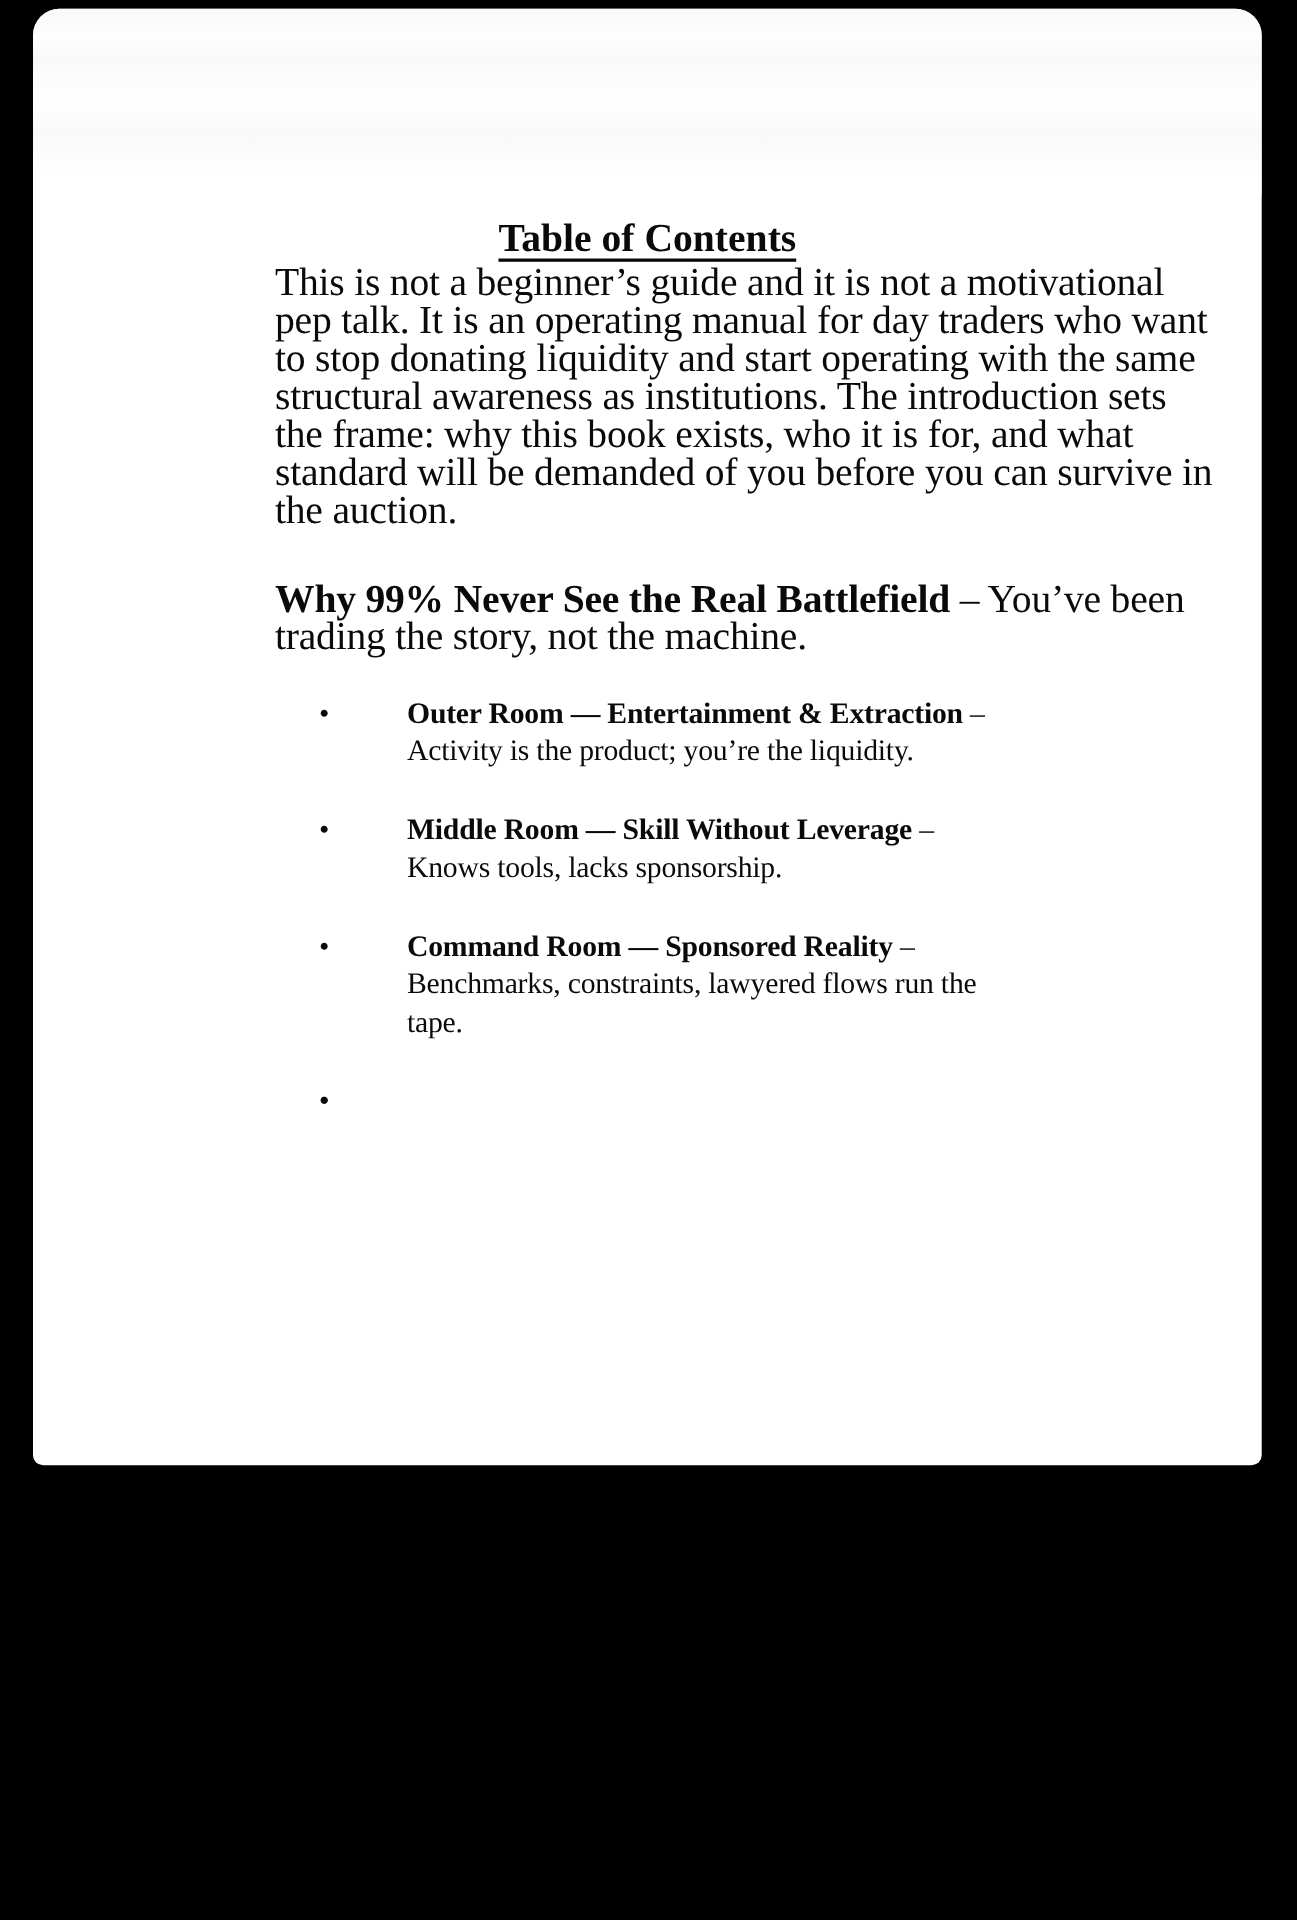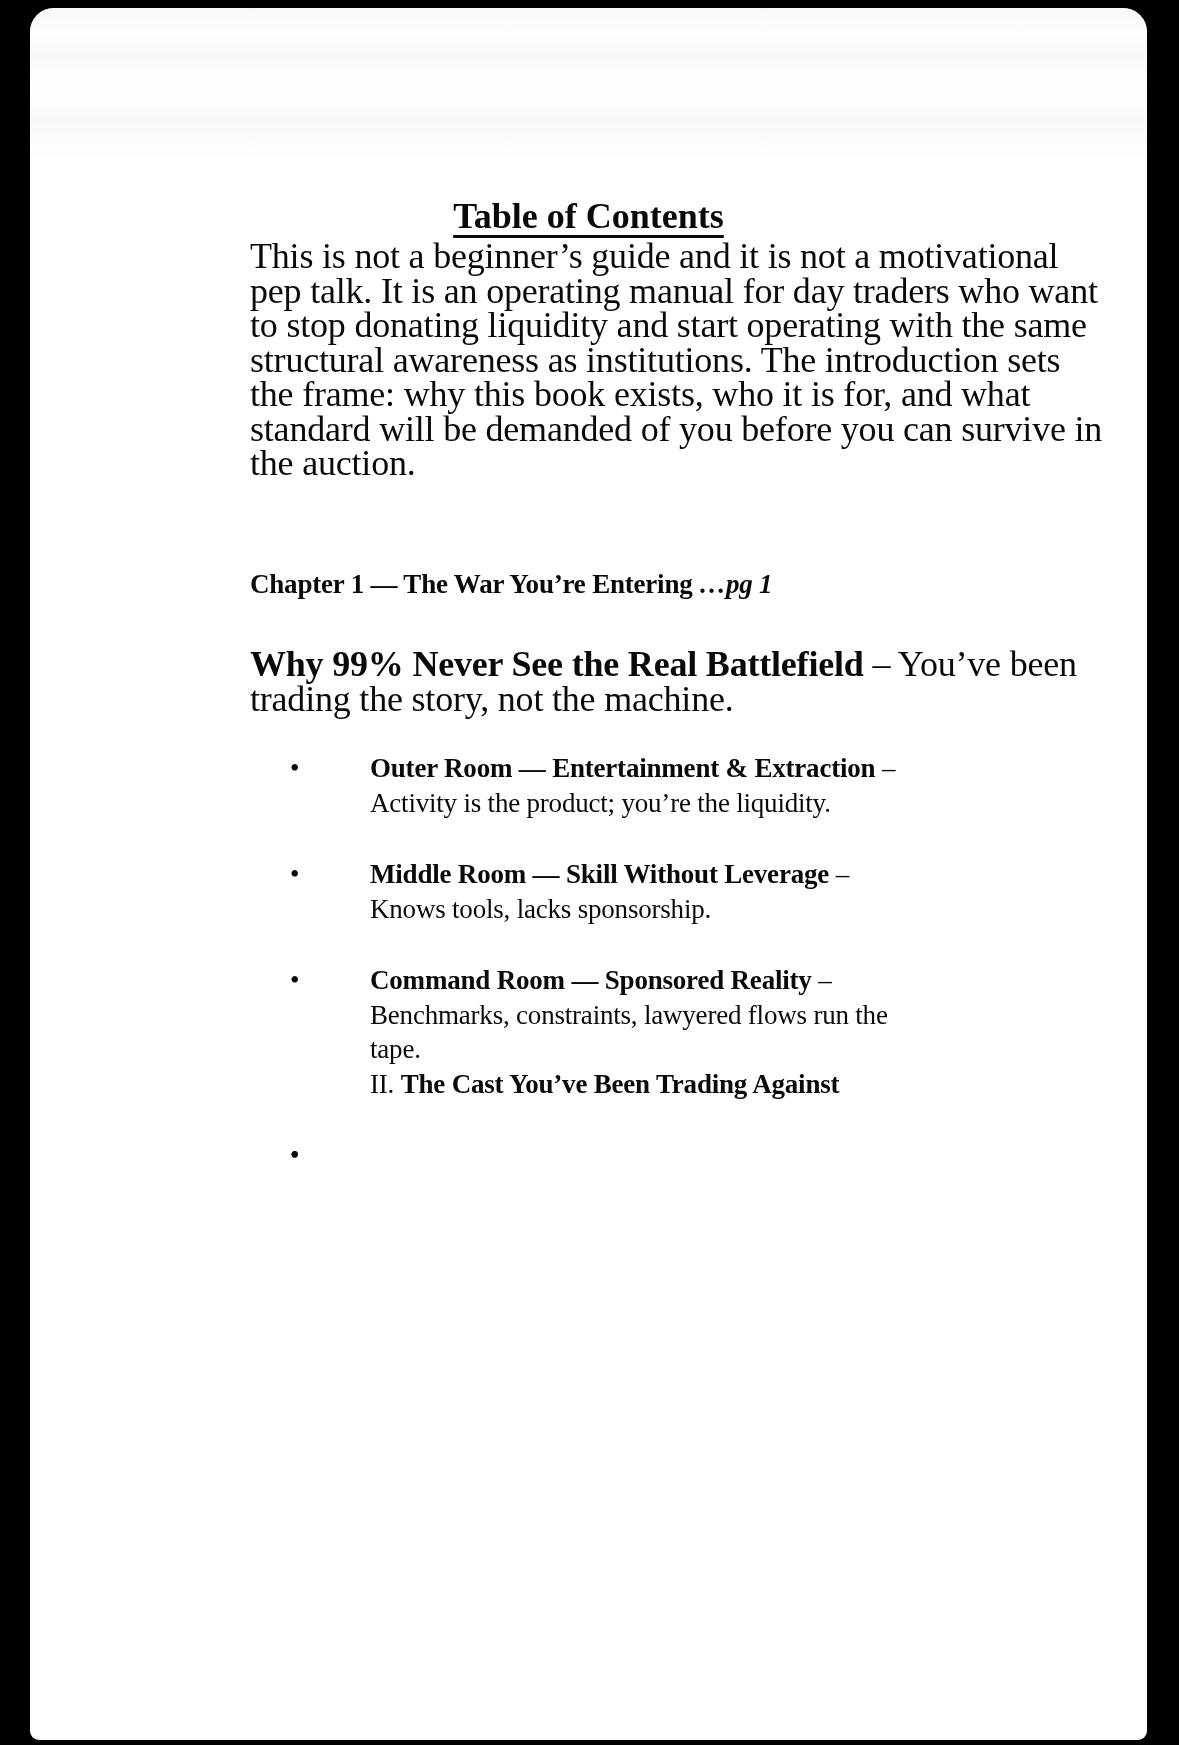--- a/index.html
+++ b/index.html
@@ -14,21 +14,21 @@
     background: #000;
     overflow: hidden;
     font-family: "Liberation Serif", "DejaVu Serif", serif;
     color: #0a0a0a;
   }
   .page {
     position: absolute;
     left: 30px;
     top: 8px;
     width: 1117px;
-    height: 1732px;
+    height: 1324px;
     background: #ffffff;
     border-radius: 24px 24px 9px 9px;
   }
   
   .page::before {
     content: "";
     position: absolute;
     left: 0; right: 0; top: 0;
     height: 170px;
     border-radius: 24px 24px 0 0;
@@ -116,21 +116,20 @@
     <div class="content">
 
       <p class="body pre">This is not a beginner’s guide and it is not a motivational
 pep talk. It is an operating manual for day traders who want
 to stop donating liquidity and start operating with the same
 structural awareness as institutions. The introduction sets
 the frame: why this book exists, who it is for, and what
 standard will be demanded of you before you can survive in
 the auction.</p>
 
-      <p class="chapter"><span class="pre">Chapter 1 — The War You’re Entering </span><span class="pg pre">…pg 1</span></p>
 
       <p class="body mt-why"><strong class="pre">Why 99% Never See the Real Battlefield</strong><span class="pre"> – You’ve been
 trading the story, not the machine.</span></p>
 
 
       <ul class="bullets">
 
         <li class="bullet">
             <span class="marker">•</span>
             <div class="bbody"><strong class="pre">Outer Room — Entertainment &amp; Extraction</strong><span class="pre"> –
@@ -140,21 +139,21 @@
         <li class="bullet">
             <span class="marker">•</span>
             <div class="bbody"><strong class="pre">Middle Room — Skill Without Leverage</strong><span class="pre"> –
 Knows tools, lacks sponsorship.</span></div>
           </li>
 
         <li class="bullet">
             <span class="marker">•</span>
             <div class="bbody"><strong class="pre">Command Room — Sponsored Reality</strong><span class="pre"> –
 Benchmarks, constraints, lawyered flows run the
-tape.</span><div class="sec2"><span class="pre">II. </span><strong class="pre">The Cast You’ve Been Trading Against</strong></div></div>
+tape.</span></div>
           </li>
 
         <li class="bullet">
             <span class="marker">•</span>
           </li>
 
         <li class="bullet">
             <span class="marker">•</span>
           </li>
 

